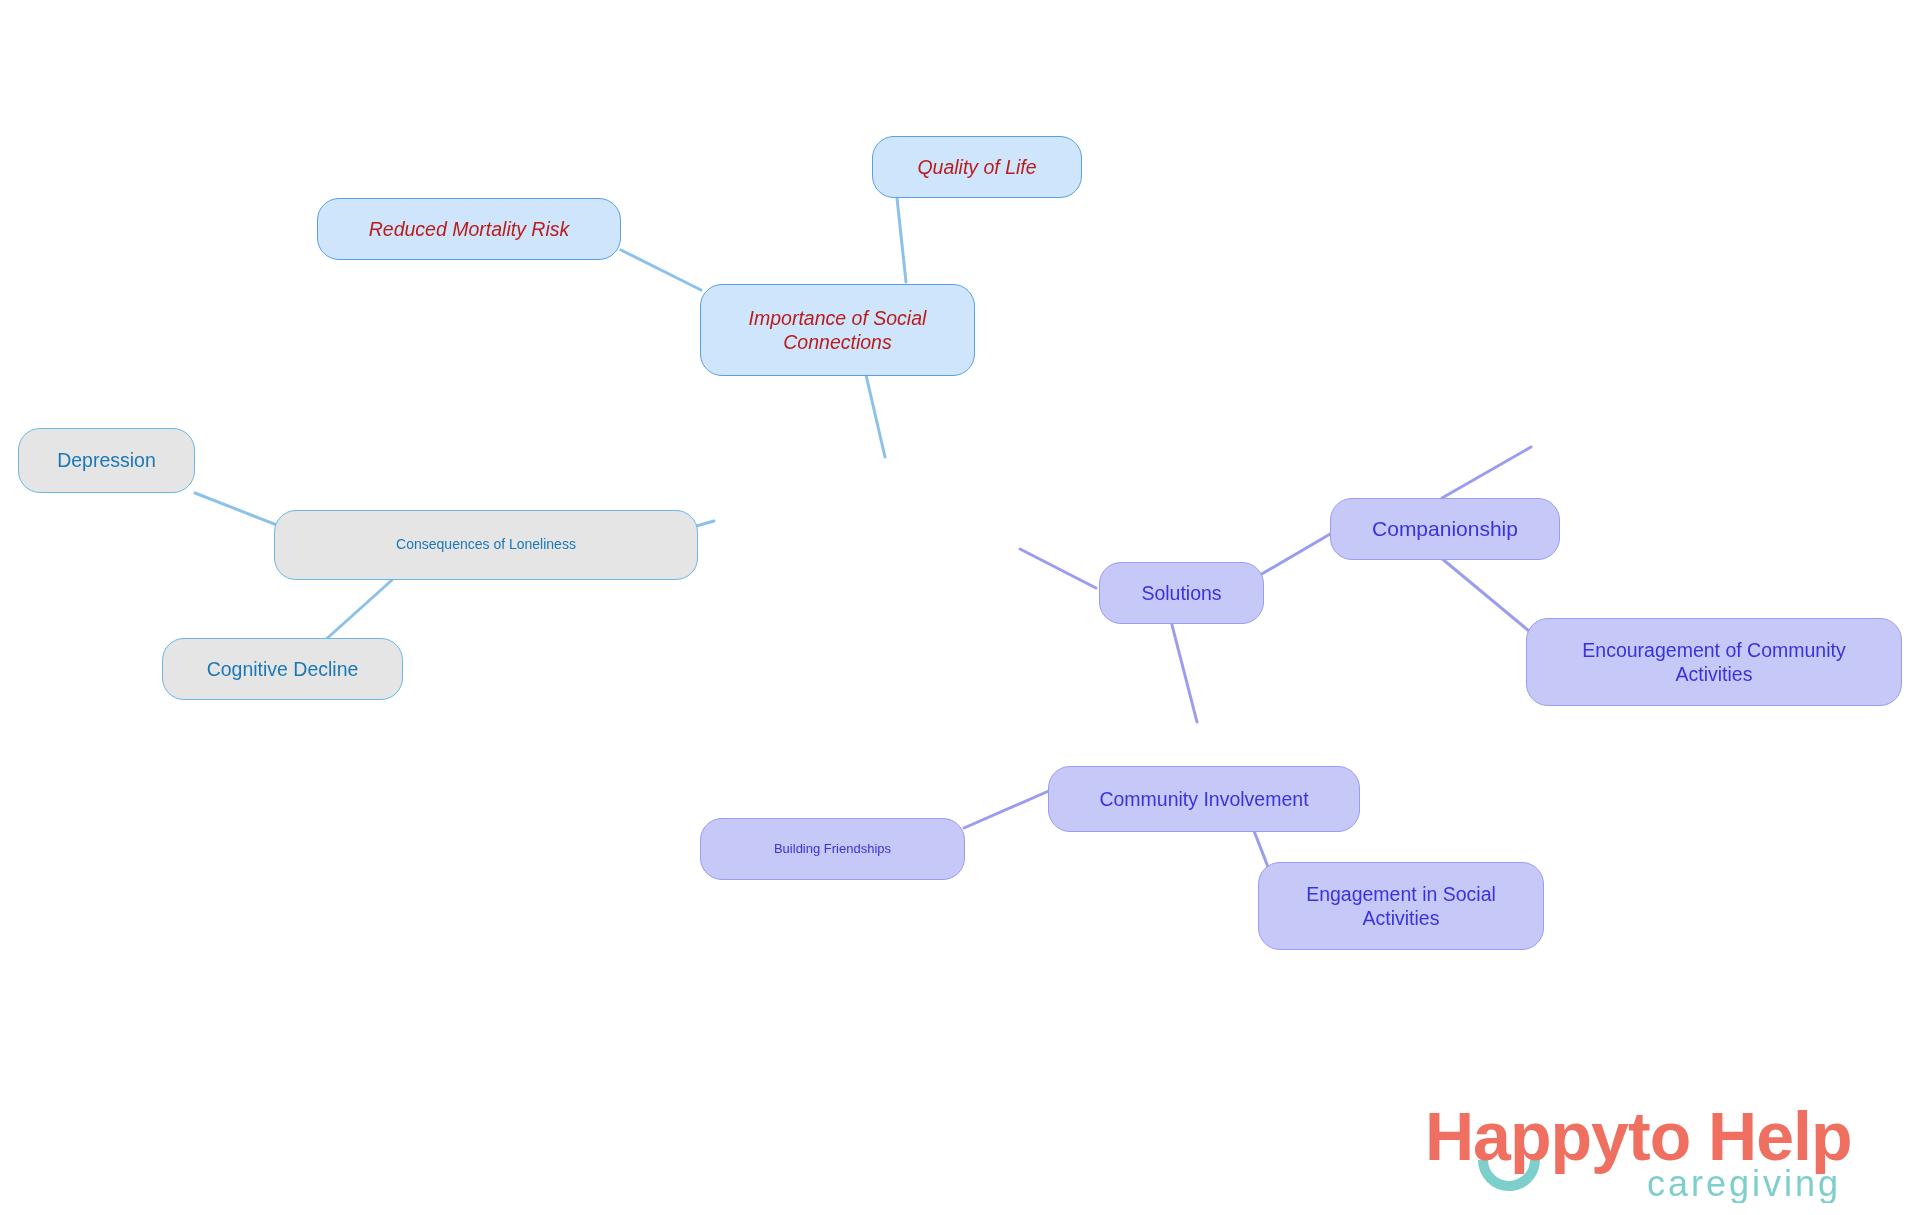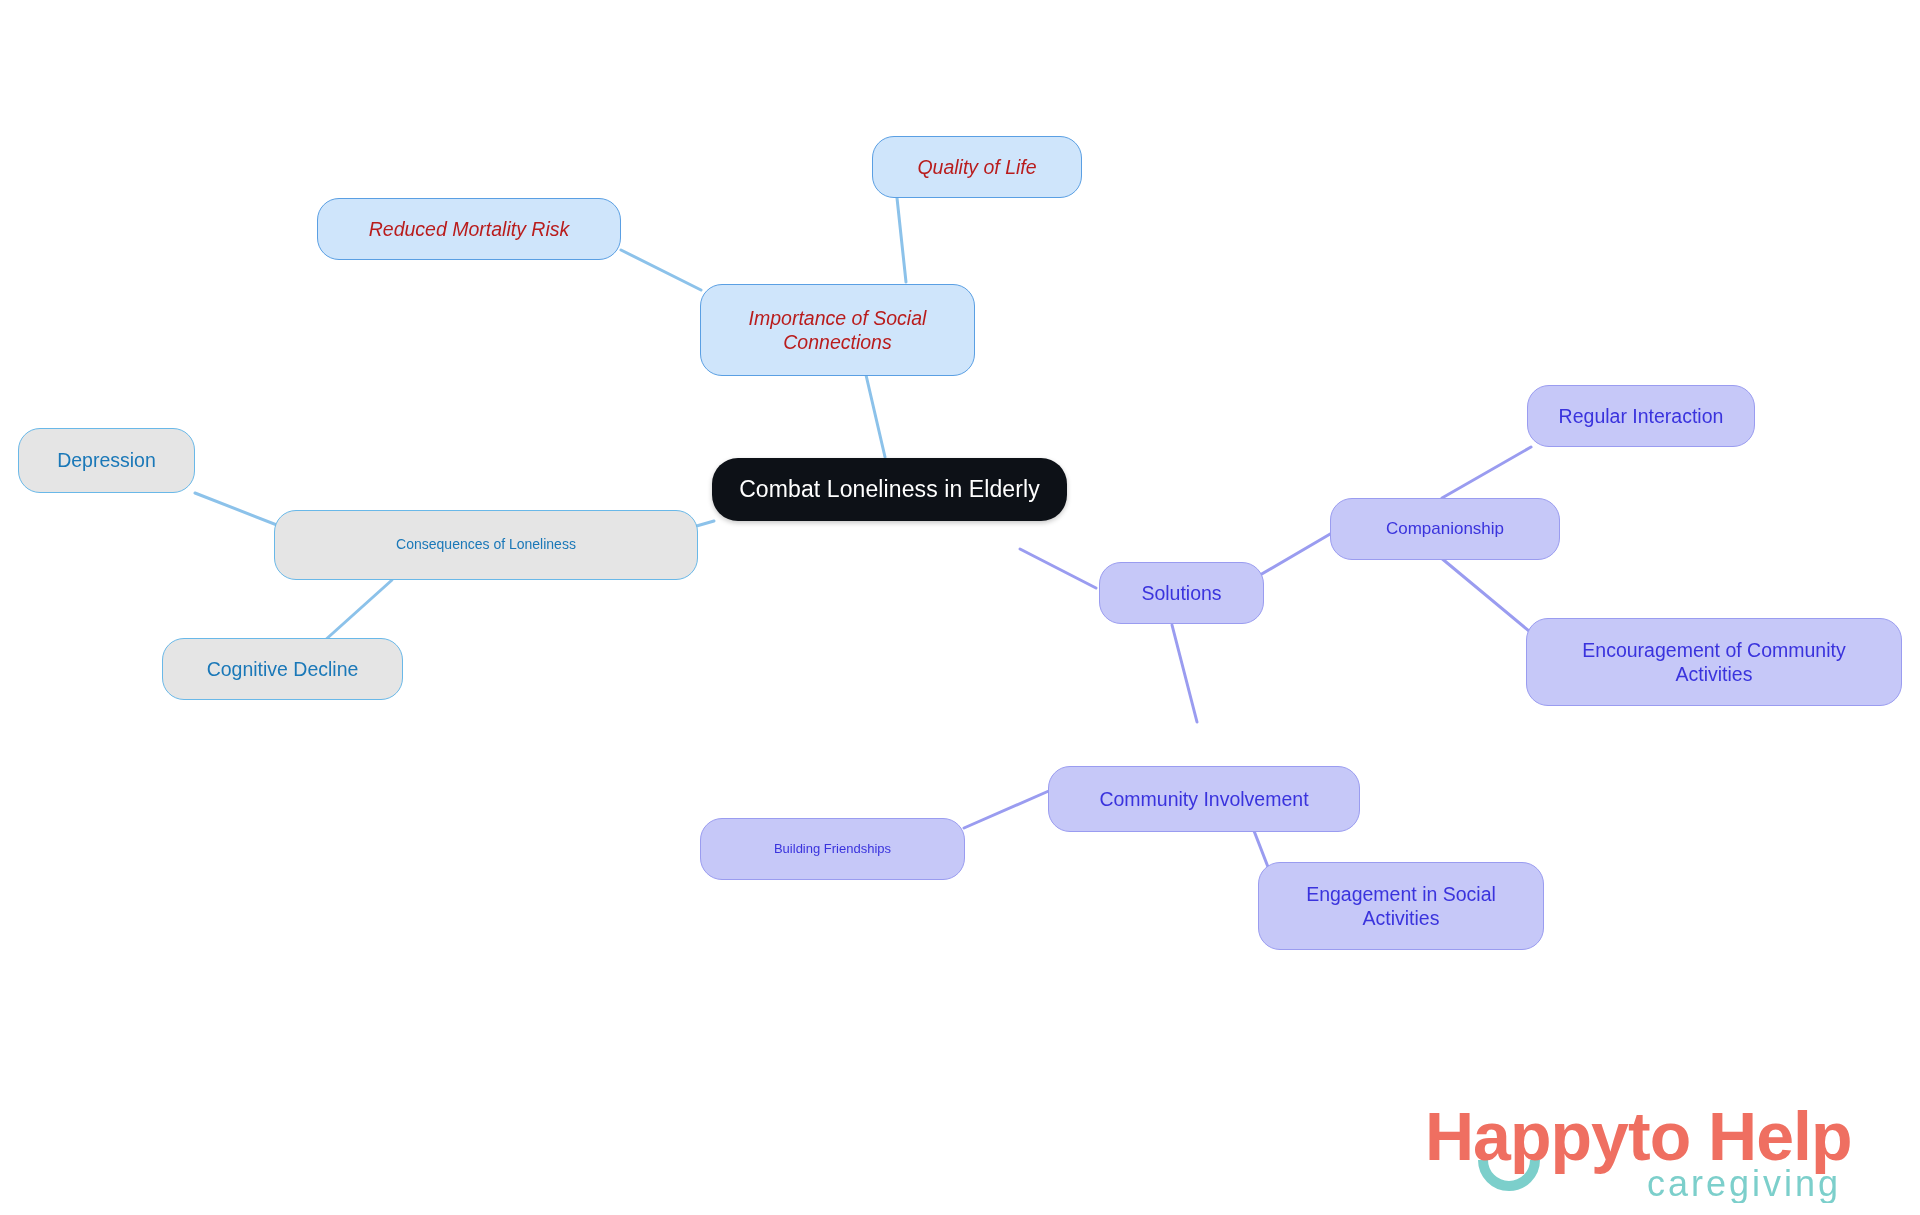--- a/index.html
+++ b/index.html
@@ -92,23 +92,20 @@
       <path d="M 1020 549 L 1096 588"></path>
       <path d="M 1248 582 L 1337 530"></path>
       <path d="M 1531 447 L 1442 498"></path>
       <path d="M 1535 636 L 1440 557"></path>
       <path d="M 1197 722 L 1172 625"></path>
       <path d="M 964 828 L 1051 790"></path>
       <path d="M 1268 867 L 1237 787"></path>
     </g>
   </svg>
 
-  <div class="node root" style="left:712px; top:458px; width:355px; height:63px;">
-    <span>Combat Loneliness in Elderly</span>
-  </div>
 
   <div class="node blue-light" style="left:700px; top:284px; width:275px; height:92px; font-size:19.5px;">
     <span>Importance of Social
 Connections</span>
   </div>
 
   <div class="node blue-light" style="left:872px; top:136px; width:210px; height:62px; font-size:19.5px;">
     <span>Quality of Life</span>
   </div>
 
@@ -125,27 +122,24 @@
   </div>
 
   <div class="node blue-deep" style="left:162px; top:638px; width:241px; height:62px; font-size:19.5px;">
     <span>Cognitive Decline</span>
   </div>
 
   <div class="node purple" style="left:1083px; top:562px; width:165px; height:62px; font-size:19.5px;margin-left:16px;">
     <span>Solutions</span>
   </div>
 
-  <div class="node purple" style="left:1330px; top:498px; width:230px; height:62px; font-size:17px;">
+  <div class="node purple" style="left:1330px; top:498px; width:230px; height:62px; font-size:21px;">
     <span>Companionship</span>
   </div>
 
-  <div class="node purple" style="left:1527px; top:385px; width:228px; height:62px; font-size:19.5px;">
-    <span>Regular Interaction</span>
-  </div>
 
   <div class="node purple" style="left:1526px; top:618px; width:376px; height:88px; font-size:19.5px;">
     <span>Encouragement of Community
 Activities</span>
   </div>
 
   <div class="node purple" style="left:1048px; top:722px; width:312px; height:66px; font-size:19.5px;margin-top:44px;">
     <span>Community Involvement</span>
   </div>
 

